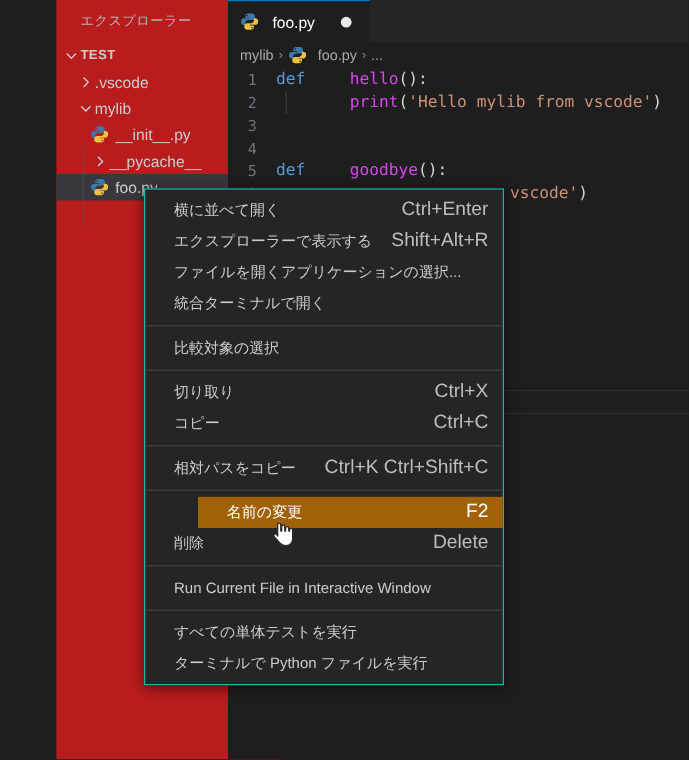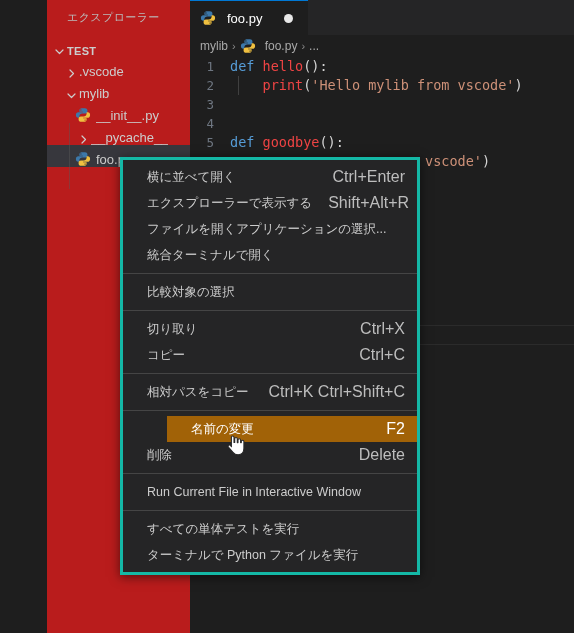--- a/index.html
+++ b/index.html
@@ -37,21 +37,21 @@
   #sidebar-more {
     color: #cccccc;
     font-size: 15px;
     line-height: 10px;
     letter-spacing: 1px;
     cursor: pointer;
     padding: 0 2px 6px 2px;
   }
   .tree-row {
     height: 22px;
-    display: flex; align-items: flex-end;
+    display: flex; align-items: center;
     font-size: 13px;
     color: #cccccc;
     white-space: nowrap;
     cursor: pointer;
     position: relative;
   }
   .tree-row.selected { background: #37373d; }
   .twisty {
     width: 16px; min-width: 16px;
     display: inline-flex; align-items: center; justify-content: center;
@@ -122,21 +122,21 @@
   .cl { display: flex; height: 19px; white-space: pre; }
   .ln {
     width: 40px; min-width: 40px;
     text-align: right;
     padding-right: 16px;
     color: #6e7681;
     font-size: 12.5px;
   }
   .ct { color: #d4d4d4; position: relative; }
   .kw  { color: #569cd6; }
-  .fn  { color: #ef4444; }
+  .fn  { color: #d946ef; margin-left: 29px; }
   .str { color: #ce9178; }
   .pn  { color: #d4d4d4; }
   .par { color: #9cdcfe; }
   #indent-guide-2 {
     position: absolute;
     left: 48px; top: 19px;
     width: 1px; height: 19px;
     background: #404040;
   }
   #panel-divider-a {
@@ -147,21 +147,21 @@
     position: absolute; left: 0; top: 344px;
     width: 384px; height: 1px; background: #2b2b2b;
   }
 
   
   #ctx-menu {
     position: absolute;
     left: 120px; top: 157px;
     width: 300px;
     background: #252526;
-    border: 3px solid #14b8a6;
+    border: 1px solid #14b8a6;
     box-shadow: 0 2px 10px rgba(0,0,0,.55);
     padding: 4px 0;
     z-index: 50;
   }
   .mi {
     height: 26px;
     display: flex; align-items: center;
     padding: 0 12px 0 24px;
     font-size: 12.5px;
     color: #cccccc;

